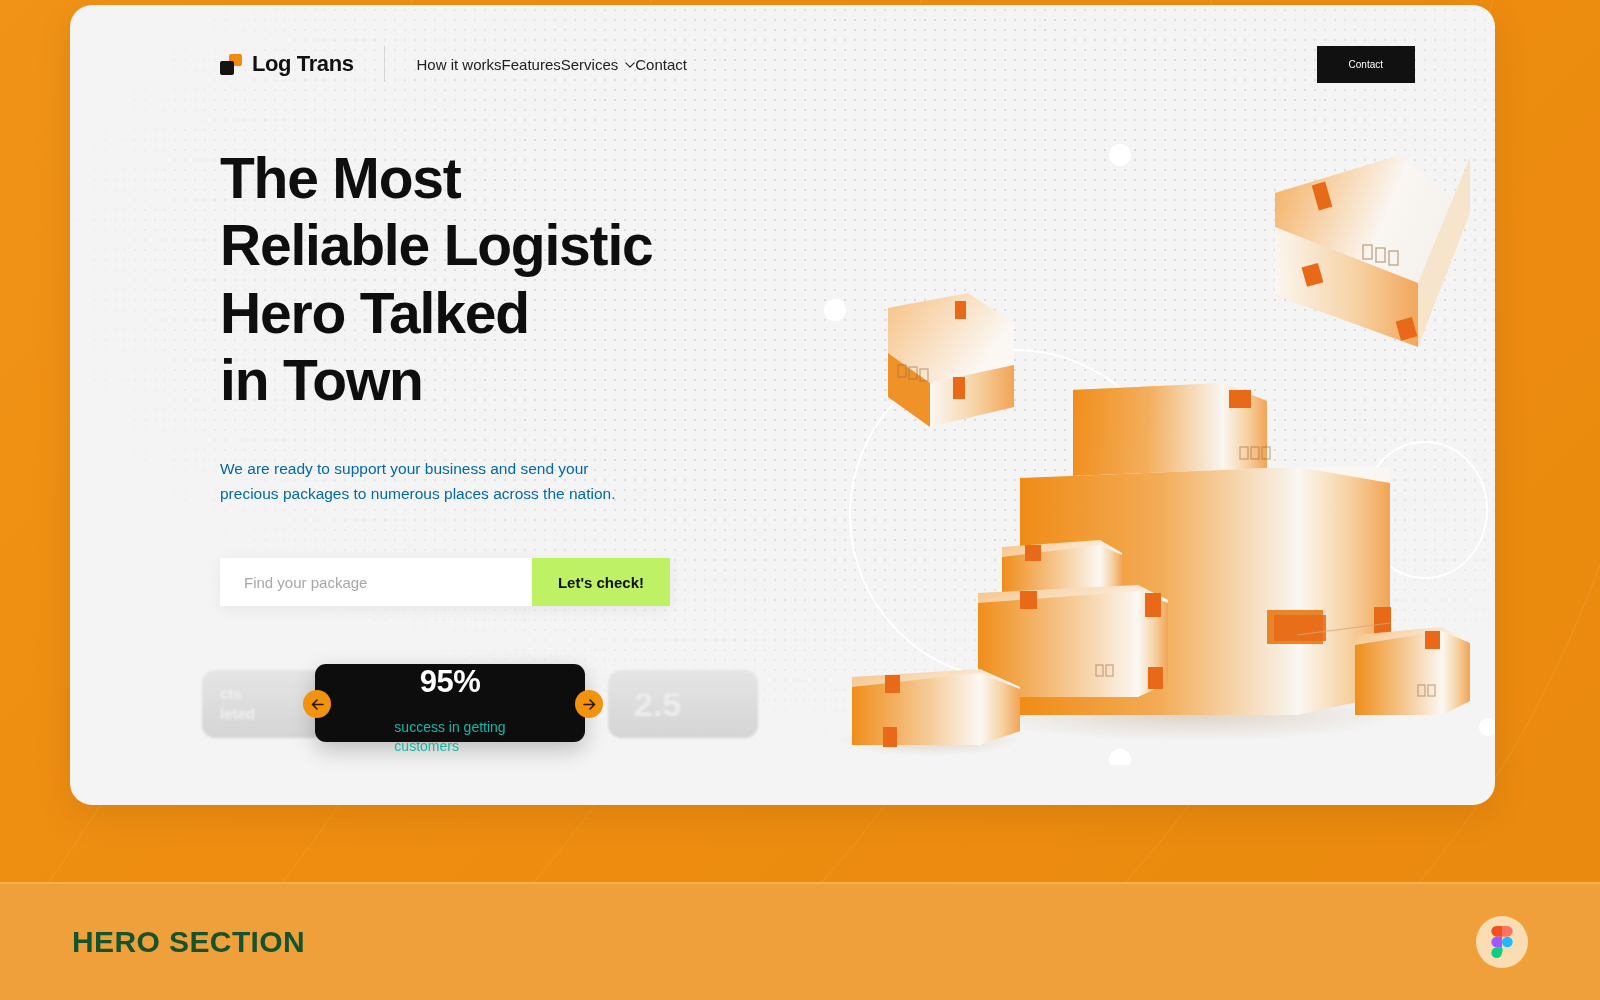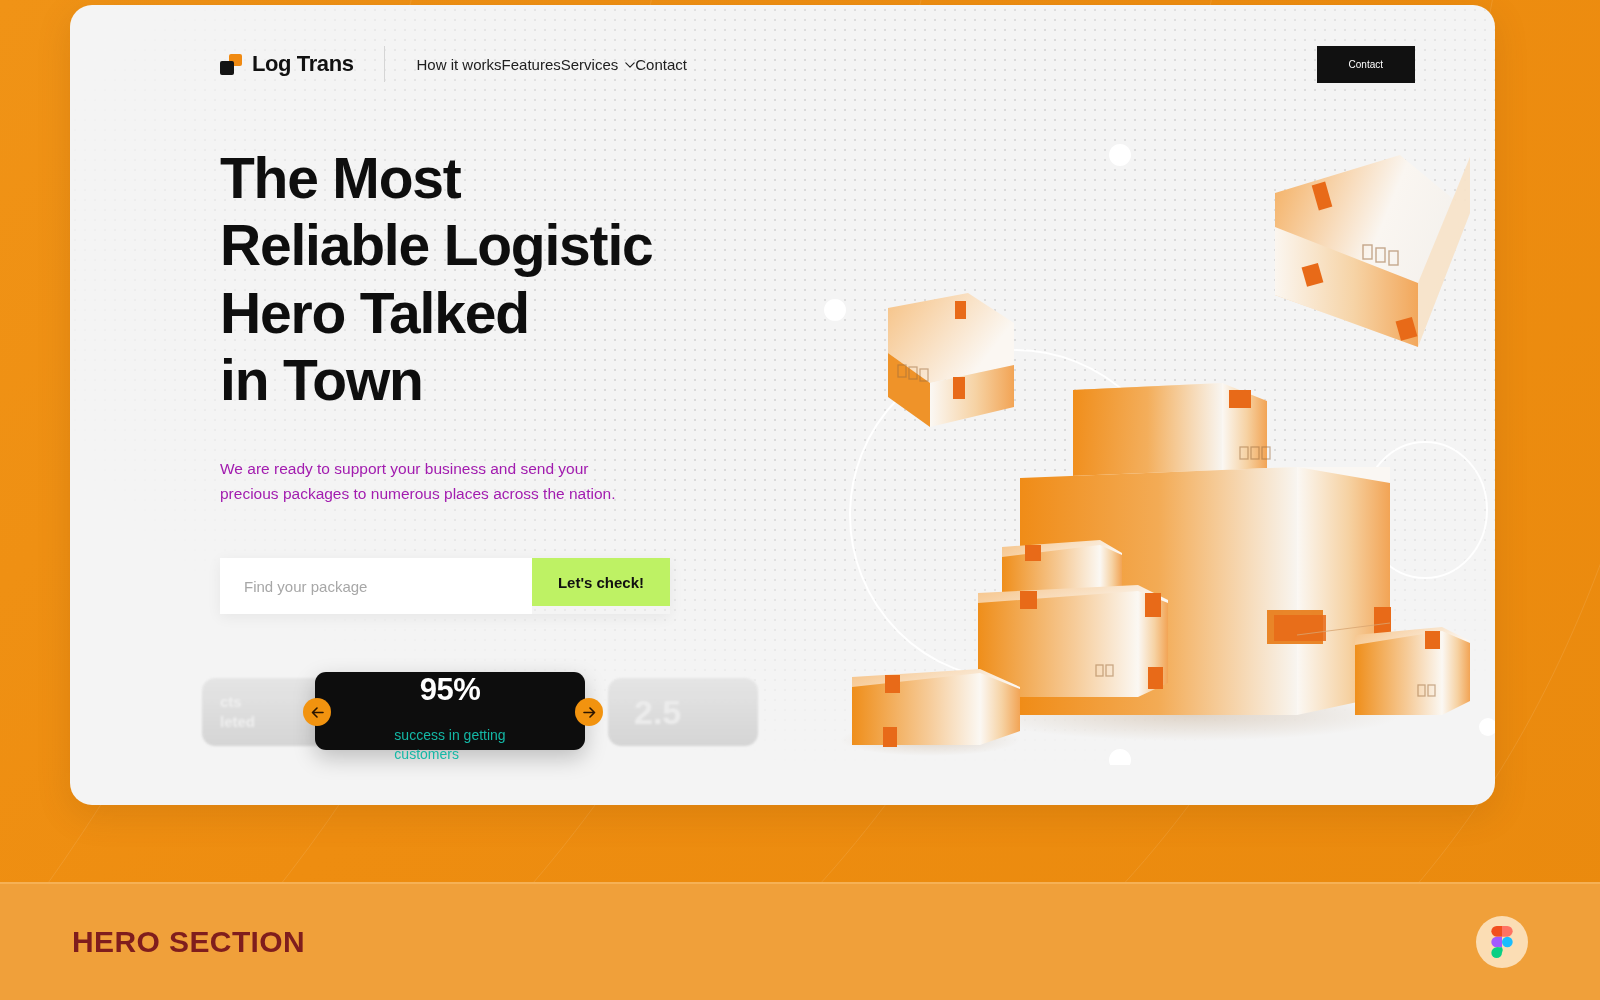--- a/index.html
+++ b/index.html
@@ -88,33 +88,33 @@
   #hero-left {
     position:absolute; left:150px; top:140px; width:560px; z-index:5;
   }
   #headline {
     font-size:57px; line-height:1.18; font-weight:700;
     color:#0e0e0e; letter-spacing:-1.2px;
     white-space:pre-line;
   }
   #subtext {
     margin-top:42px;
-    font-size:15.5px; line-height:1.62; color:#a21caf;
+    font-size:15.5px; line-height:1.62; color:#0369a1;
     white-space:pre-line; max-width:450px;
   }
 
   
   #search-row {
     margin-top:52px; display:flex; width:450px;
     box-shadow:0 3px 14px rgba(0,0,0,.06);
   }
   #search-input {
     flex:1; border:none; outline:none;
     background:#fff; font-size:15px; color:#555;
-    padding:0 24px; height:56px;
+    padding:0 24px; height:48px;
     font-family:inherit;
   }
   #search-input::placeholder { color:#a7a7a7; }
   #search-button {
     border:none; cursor:pointer;
     background:#bef264; color:#111;
     font-size:15px; font-weight:700;
     padding:0 26px; height:48px;
     font-family:inherit; white-space:nowrap;
   }
@@ -172,21 +172,21 @@
   
   #footer-bar {
     position:absolute; left:0; bottom:0; width:100%; height:118px;
     background:#f0a03a;
     border-top:2px solid #f6b155;
     display:flex; align-items:center;
     padding:0 72px;
     z-index:8;
   }
   #section-label {
-    font-size:30px; font-weight:700; color:#7f1d1d; letter-spacing:.4px;
+    font-size:30px; font-weight:700; color:#14532d; letter-spacing:.4px;
   }
   #figma-badge {
     margin-left:auto;
     width:52px; height:52px; border-radius:50%;
     background:#fbddb4;
     display:flex; align-items:center; justify-content:center;
     cursor:pointer;
   }
 </style>
 </head>

